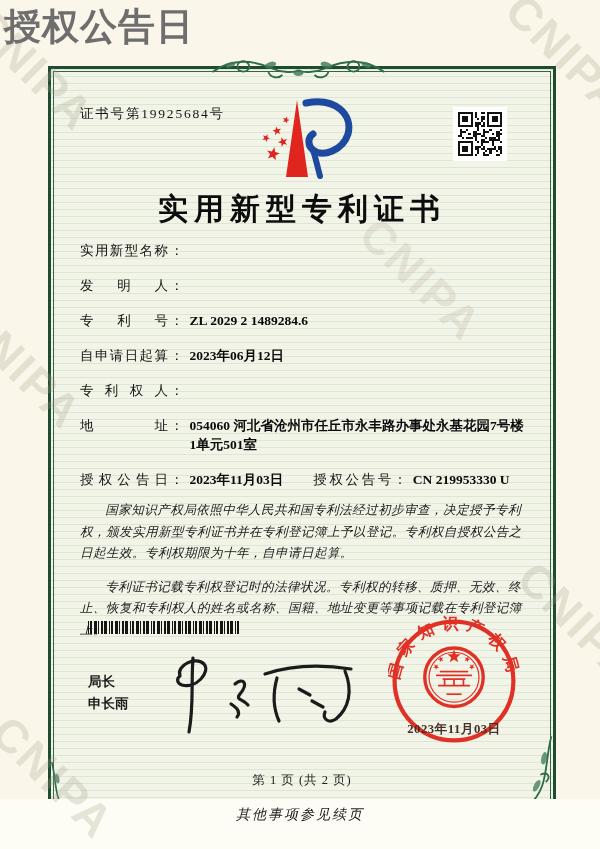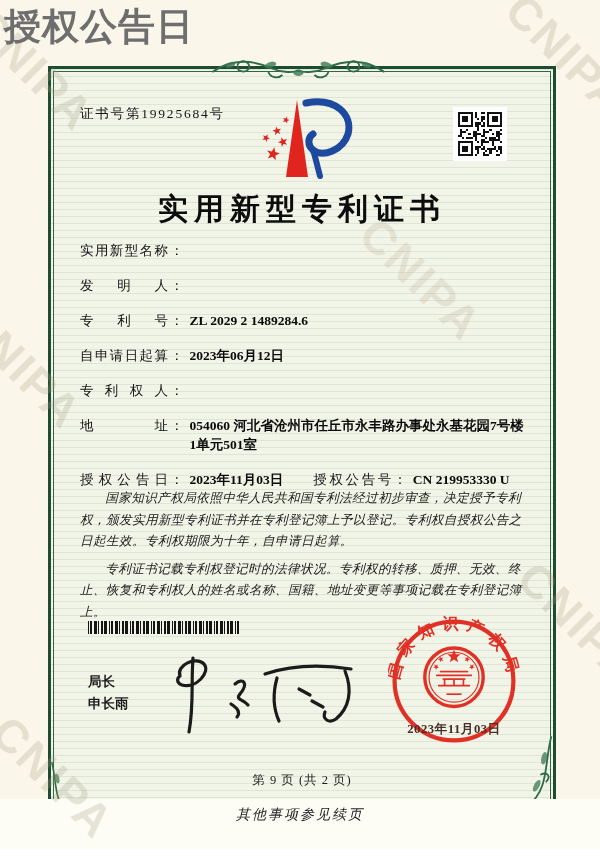--- a/index.html
+++ b/index.html
@@ -33,21 +33,21 @@
   .frow{display:flex;align-items:flex-start;margin-bottom:16px;line-height:19px;}
   .flabel{flex:none;width:88px;text-align:justify;text-align-last:justify;color:#151515;}
   .fcolon{flex:none;margin:0 6px 0 2px;}
   .fvalue{font-weight:700;color:#0b0b0b;}
   .addr .fvalue{max-width:352px;}
   .grantrow .pair{display:flex;}
   .grantrow .pair2 .flabel{width:78px;margin-left:30px;}
   
   .legal{position:absolute;left:29px;right:27px;top:419px;font-size:12.6px;line-height:21.5px;
          font-style:italic;color:#1b1b1b;letter-spacing:0.4px;}
-  .legal p{margin:0 0 6px 0;text-indent:2em;}
+  .legal p{margin:12px 0 6px 0;text-indent:2em;}
   
   .barcode{position:absolute;left:37px;top:552px;width:155px;height:13px;display:flex;align-items:stretch;}
   .barcode i{display:block;height:100%;}
   
   .signer{position:absolute;left:37px;top:602px;font-family:"Liberation Sans","DejaVu Sans",sans-serif;
           font-size:13.5px;font-weight:700;color:#1a1a1a;line-height:22px;}
   .sig{position:absolute;left:112px;top:575px;width:230px;height:95px;}
   
   .seal{position:absolute;left:337px;top:546px;width:132px;height:132px;opacity:0.93;}
   
@@ -397,18 +397,18 @@
         <path d="M55,60 H85"></path>
         <path d="M51,64 H89"></path>
         <path d="M58,68 H82"></path>
         <path d="M53,75 H87"></path>
         <path d="M60,68 V75 M70,68 V75 M80,68 V75"></path>
         <path d="M62,84 H78"></path>
       </g>
       <text x="70" y="125" text-anchor="middle" font-size="13.5" font-weight="700" fill="#3b211b" letter-spacing="0.5" font-family="Liberation Serif, DejaVu Serif, serif">2023年11月03日</text>
     </svg>
 
-    <div class="pageno">第 9 页 (共 2 页)</div>
+    <div class="pageno">第 1 页 (共 2 页)</div>
   </div>
 </div>
 
 <div class="bottom-strip"></div>
 <div class="continuation">其他事项参见续页</div>
 
 </body></html>

